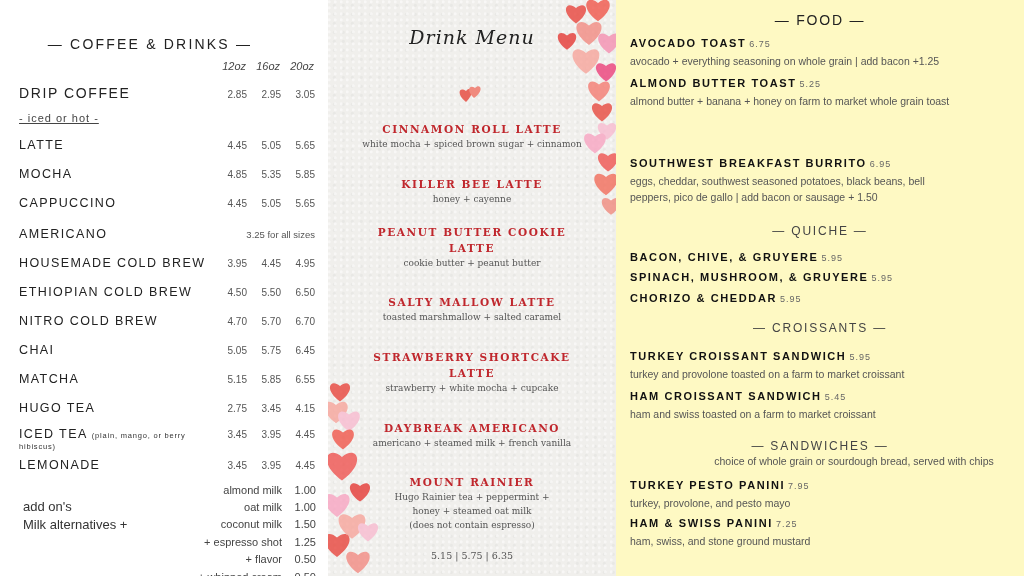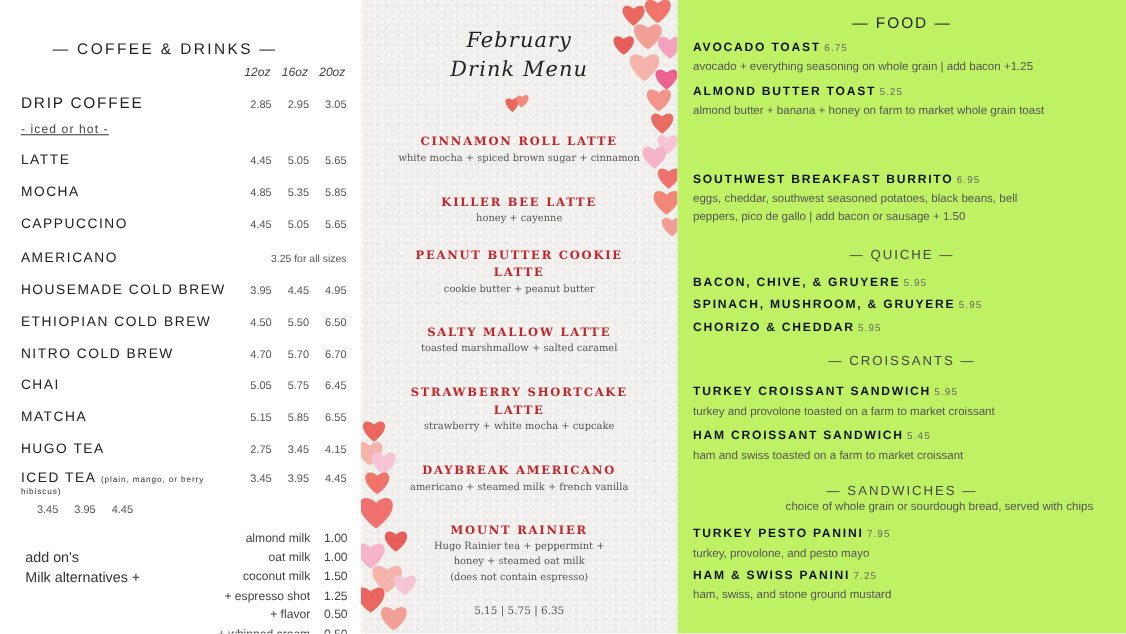--- a/index.html
+++ b/index.html
@@ -35,21 +35,21 @@
     background-size: 6px 6px, 9px 9px;
     overflow: hidden; }
   .script-title { position: absolute; top: 24px; left: 0; width: 288px; text-align: center;
     font-family: "DejaVu Serif", serif; font-style: italic; font-size: 19px; line-height: 26px; color: #222; letter-spacing: 1px; }
   .special { position: absolute; left: 0; width: 288px; text-align: center; }
   .special-name { font-family: "DejaVu Serif", serif; font-weight: bold; font-size: 10.5px; letter-spacing: 1.6px; color: #c0272d; line-height: 16px; }
   .special-desc { font-family: "DejaVu Serif", serif; font-size: 9px; color: #555; line-height: 14px; }
   .special-price { position: absolute; top: 550px; left: 0; width: 288px; text-align: center; font-family: "DejaVu Serif", serif; font-size: 9.5px; color: #555; }
 
   
-  .right { position: absolute; left: 616px; top: 0; width: 408px; height: 576px; background: #bef264; }
+  .right { position: absolute; left: 616px; top: 0; width: 408px; height: 576px; background: #fef9c3; }
   .sec-title { position: absolute; left: 0; width: 408px; text-align: center; font-size: 12px; letter-spacing: 1.8px; color: #444; }
   .sec-title.big { font-size: 14px; color: #222; }
   .food { position: absolute; left: 14px; width: 390px; }
   .food-name { font-size: 11px; font-weight: bold; letter-spacing: 1.6px; color: #111; }
   .food-price { font-size: 9px; letter-spacing: 1px; color: #666; font-weight: normal; margin-left: 3px; }
   .food-desc { font-size: 10.5px; color: #555; line-height: 16px; margin-top: 2px; }
   .sec-sub { position: absolute; left: 0; width: 476px; text-align: center; font-size: 10.5px; color: #555; }
 </style>
 </head>
 <body>
@@ -151,20 +151,21 @@
   <div class="drink-row" style="top:411px">
     <span class="drink-name"><span>ICED TEA</span> <span class="drink-note">(plain, mango, or berry</span></span>
     <span class="prices">
       <span>3.45</span>
       <span>3.95</span>
       <span>4.45</span>
     </span>
   </div>
   <div class="hibiscus">hibiscus)</div>
   <div class="drink-row" style="top:442px">
+    <span class="drink-name">LEMONADE</span>
     <span class="prices">
       <span>3.45</span>
       <span>3.95</span>
       <span>4.45</span>
     </span>
   </div>
 
   <div class="milk-label">
     <div>add on's</div>
     <div>Milk alternatives +</div>
@@ -230,21 +231,20 @@
       <use href="#hp" transform="translate(20,100) scale(1.2)" fill="#e53935"></use>
       <use href="#hp" transform="translate(-6,110) scale(1.5)" fill="#f8a5c2"></use>
       <use href="#hp" transform="translate(8,130) scale(1.6)" fill="#f7a59c"></use>
       <use href="#hp" transform="translate(28,140) scale(1.2)" fill="#f8bbd0"></use>
       <use href="#hp" transform="translate(-6,150) scale(1.5)" fill="#e8453c"></use>
       <use href="#hp" transform="translate(16,168) scale(1.4)" fill="#f28b82"></use>
     </g>
   </svg>
 
   <div class="script-title">
-    <div>February</div>
     <div>Drink Menu</div>
   </div>
   <svg style="position:absolute;left:130px;top:82px" width="26" height="22" viewBox="0 0 26 22">
     <path d="M8 20 C-2 12 1 4 8 9 C13 3 18 10 8 20 Z" fill="#e8665c"></path>
     <path d="M16 16 C8 9 11 2 17 6 C22 1 27 8 16 16 Z" fill="#f08a7e"></path>
   </svg>
 
   <div class="special" style="top:121px">
     <div class="special-name">CINNAMON ROLL LATTE</div>
     <div class="special-desc">white mocha + spiced brown sugar + cinnamon</div>

